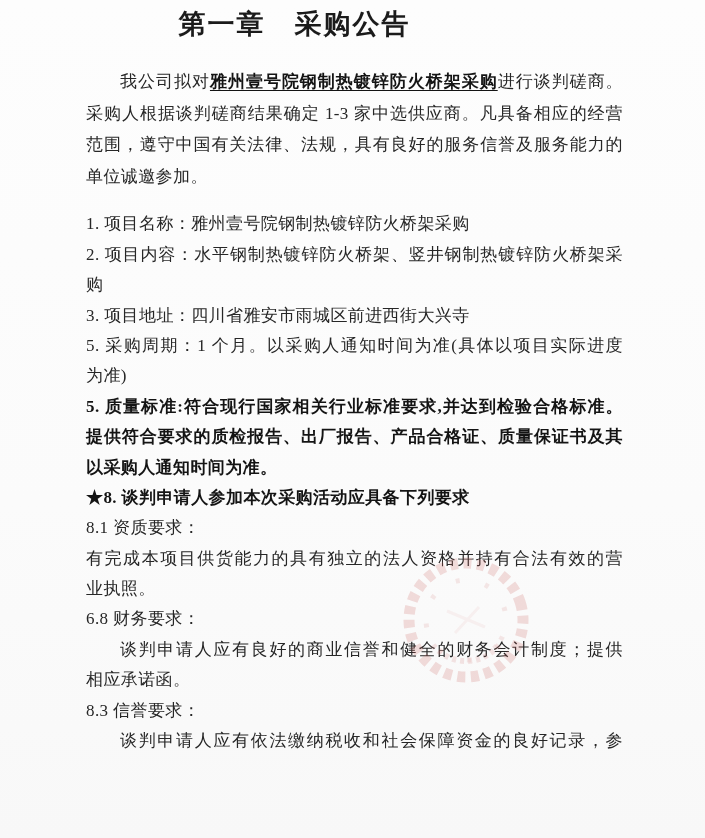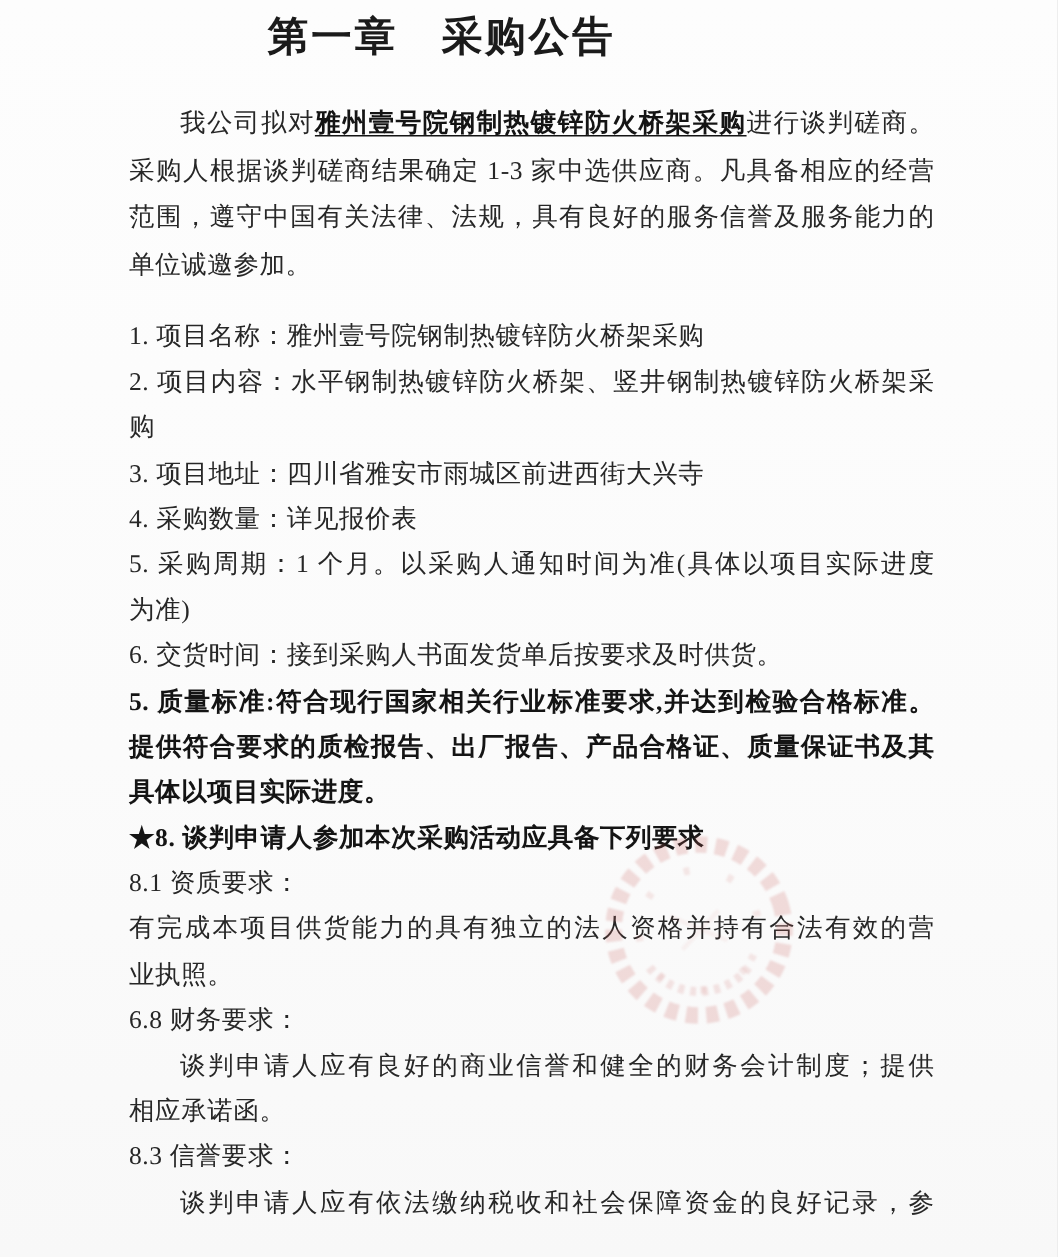--- a/index.html
+++ b/index.html
@@ -79,27 +79,25 @@
       <div class="line">单位诚邀参加。</div>
     </div>
 
     <div class="spacer"></div>
 
     <div>
       <div class="line">1. 项目名称：雅州壹号院钢制热镀锌防火桥架采购</div>
       <div class="line j">2. 项目内容：水平钢制热镀锌防火桥架、竖井钢制热镀锌防火桥架采</div>
       <div class="line">购</div>
       <div class="line">3. 项目地址：四川省雅安市雨城区前进西街大兴寺</div>
-      <div class="line">4. 采购数量：详见报价表</div>
       <div class="line j">5. 采购周期：1 个月。以采购人通知时间为准(具体以项目实际进度</div>
       <div class="line">为准)</div>
-      <div class="line">6. 交货时间：接到采购人书面发货单后按要求及时供货。</div>
       <div class="line j b">5. 质量标准:符合现行国家相关行业标准要求,并达到检验合格标准。</div>
       <div class="line j b">提供符合要求的质检报告、出厂报告、产品合格证、质量保证书及其</div>
-      <div class="line b">具体以项目实际进度。</div>
+      <div class="line b">以采购人通知时间为准。</div>
       <div class="line b">★8. 谈判申请人参加本次采购活动应具备下列要求</div>
     </div>
 
     <div>
       <div class="line">8.1 资质要求：</div>
       <div class="line j">有完成本项目供货能力的具有独立的法人资格并持有合法有效的营</div>
       <div class="line">业执照。</div>
       <div class="line">6.8 财务要求：</div>
       <div class="line j ind">谈判申请人应有良好的商业信誉和健全的财务会计制度；提供</div>
       <div class="line">相应承诺函。</div>

